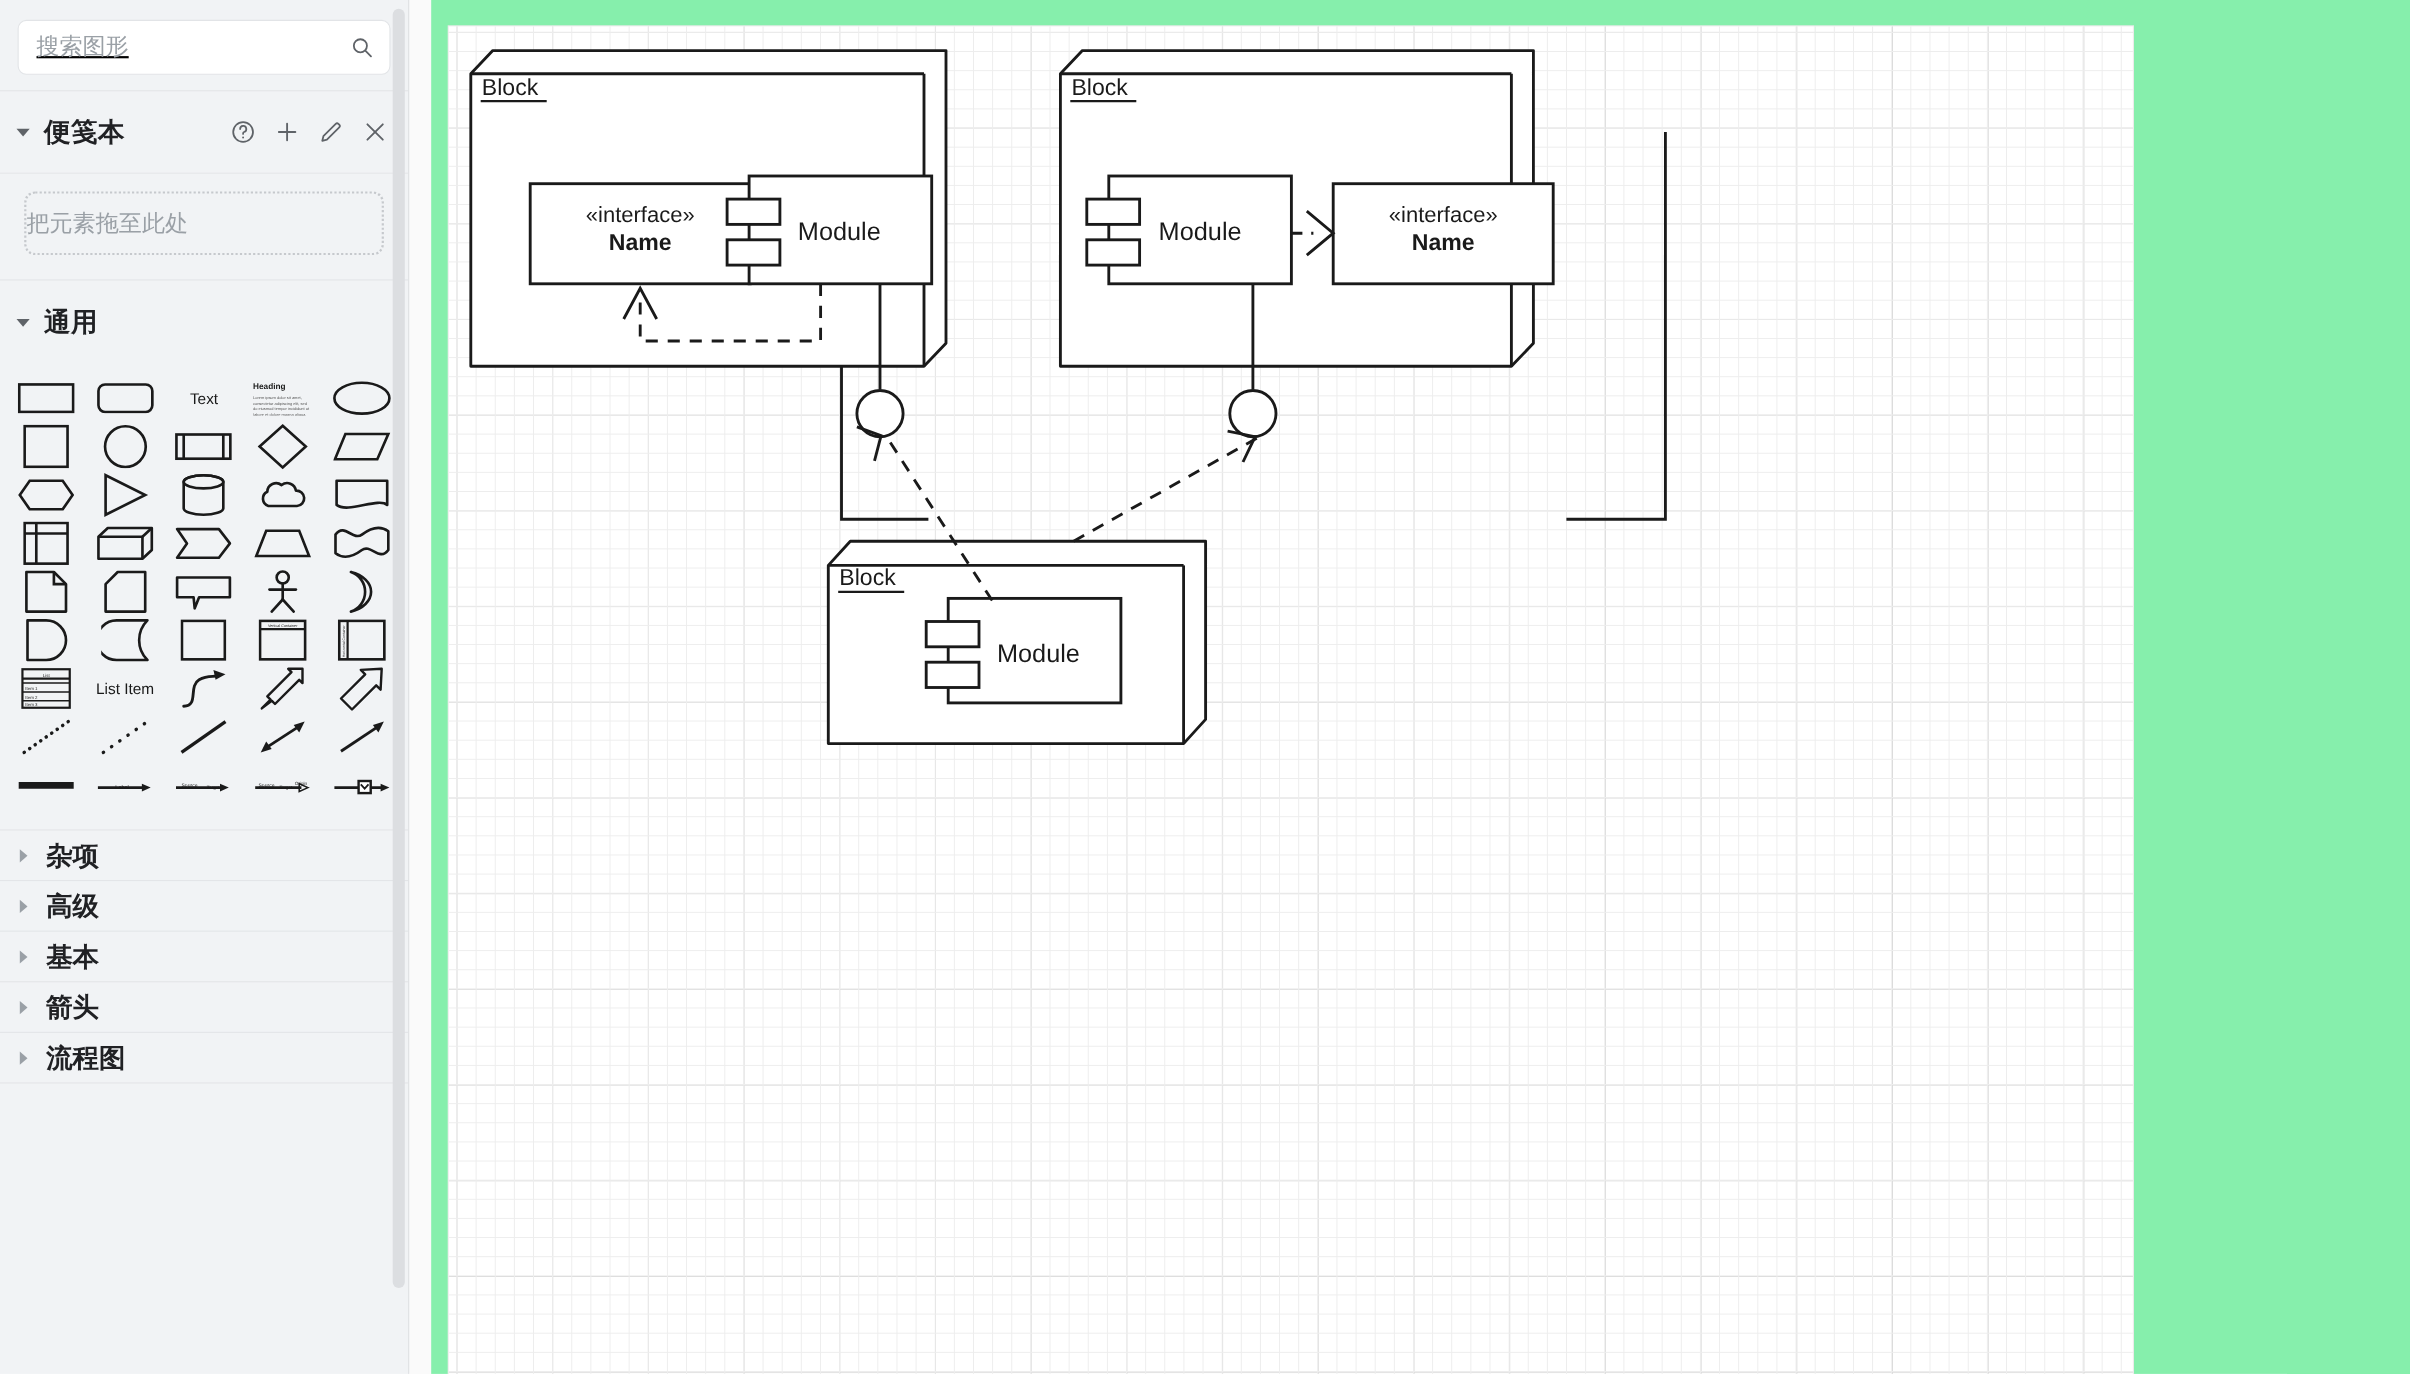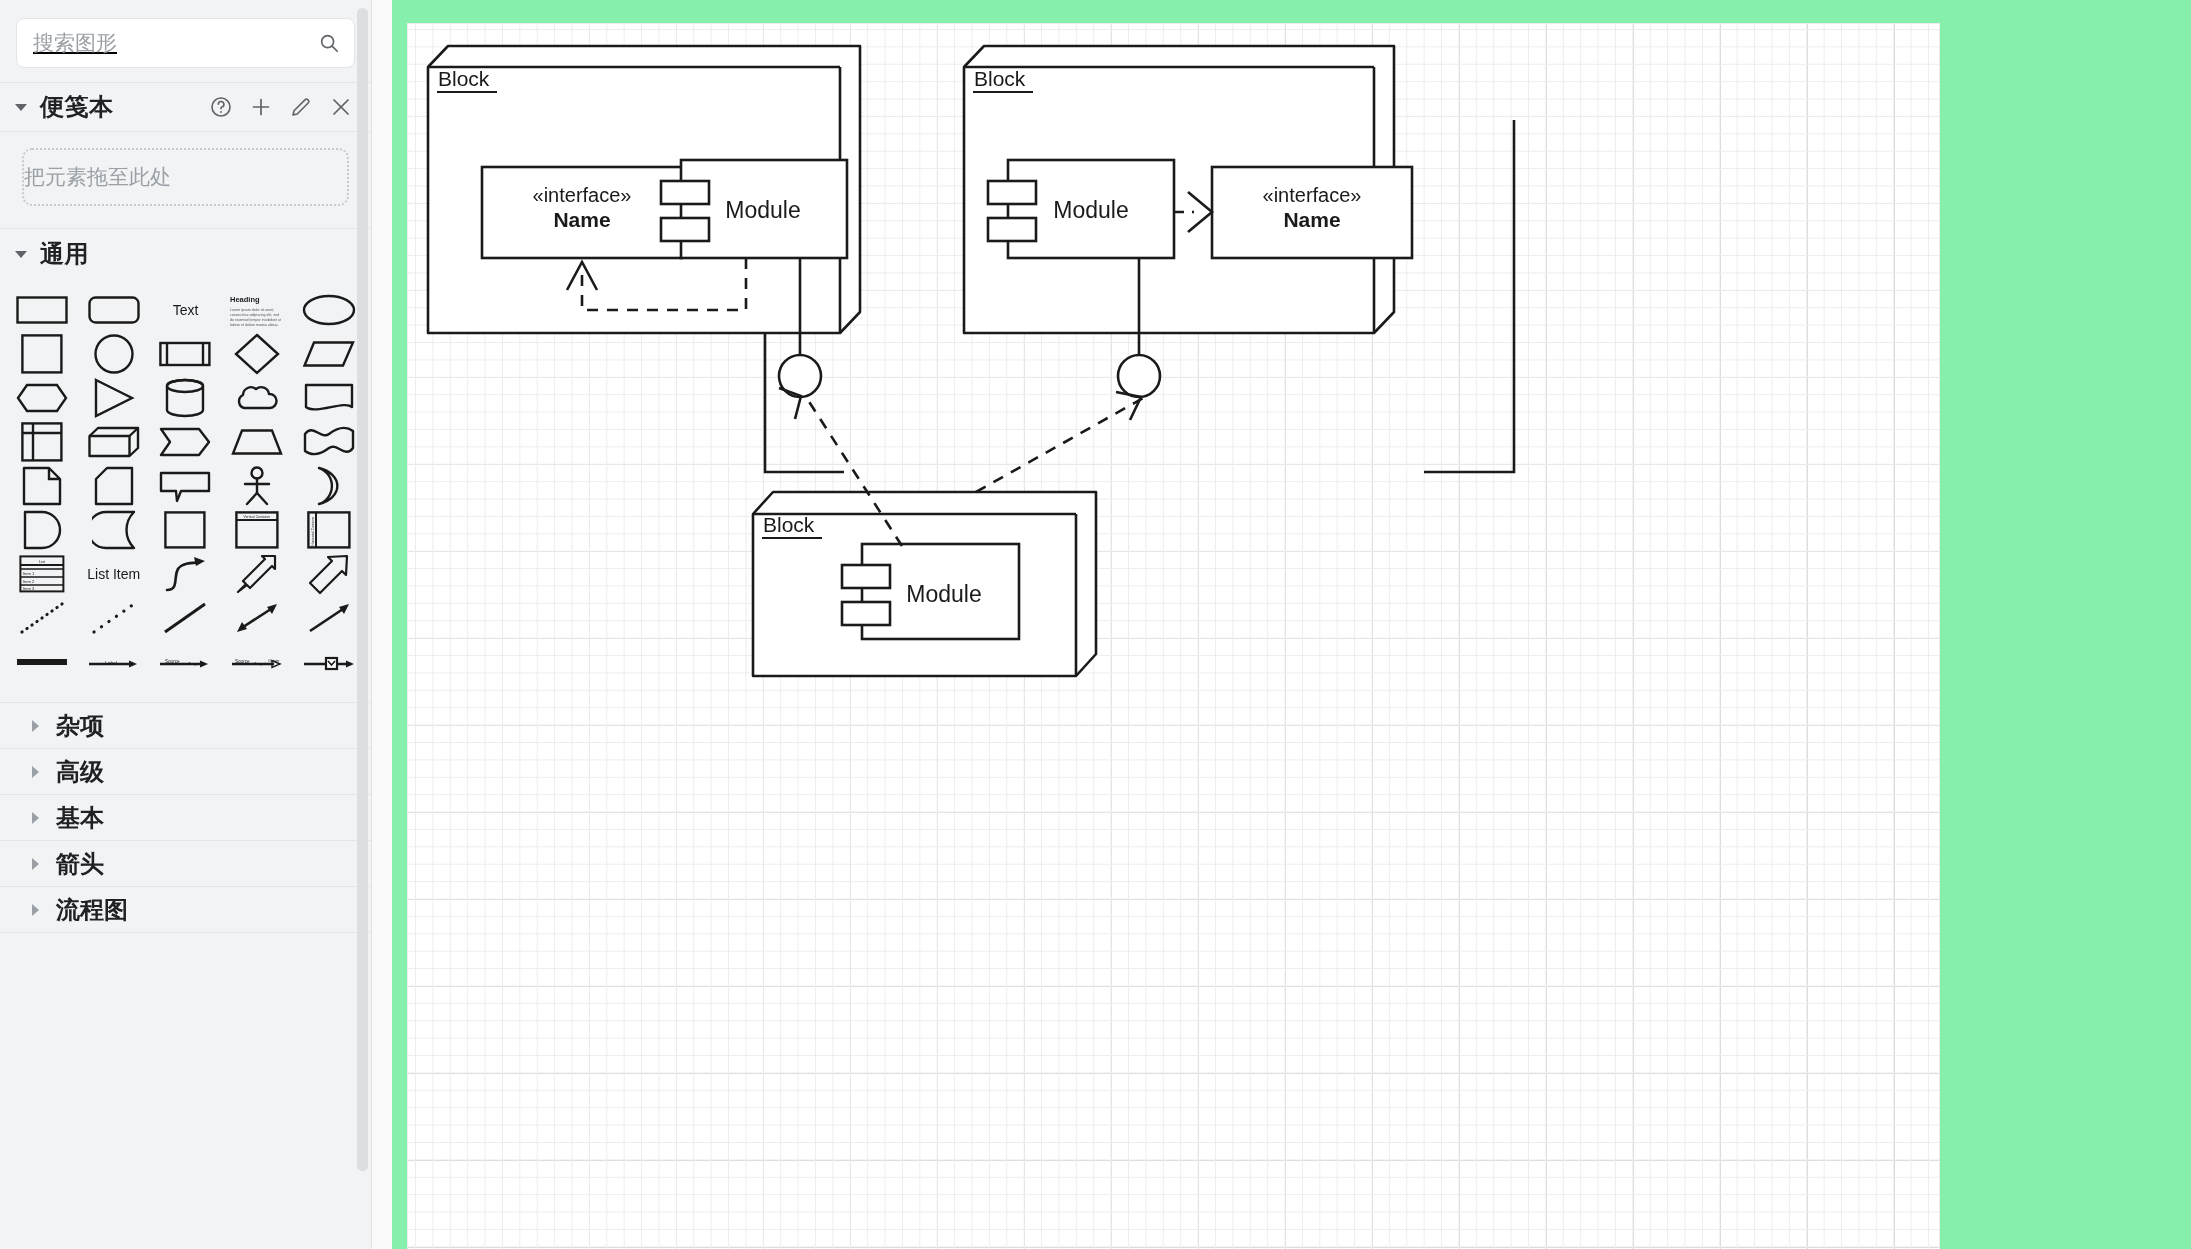--- a/index.html
+++ b/index.html
@@ -38,21 +38,21 @@
   }
   .search-box input::placeholder { color: #9aa0a6; }
   .search-icon {
     position: absolute; right: 14px; top: 50%;
     transform: translateY(-50%);
     width: 22px; height: 22px; color: #5f6368;
   }
 
   .section-header {
     display: flex; align-items: center;
-    height: 50px;
+    height: 76px;
     padding: 0 14px 0 10px;
     border-top: 1px solid #e3e5e8;
     border-bottom: 1px solid #e3e5e8;
     background: #f1f3f5;
   }
   .section-header.noborder-bottom { border-bottom: none; }
   .caret {
     width: 22px; height: 22px; margin-right: 8px;
     display: inline-flex; align-items: center; justify-content: center;
     flex: 0 0 auto;
@@ -91,21 +91,21 @@
     display: flex; align-items: center; justify-content: center;
     cursor: pointer;
   }
   .shape-cell svg { display: block; }
   .shape-cell .txt-shape {
     font-size: 14px; color: #1a1a1a;
   }
 
   .cat-row {
     display: flex; align-items: center;
-    height: 46px; padding: 0 24px;
+    height: 46px; padding: 0 10px;
     border-bottom: 1px solid #e3e5e8;
     cursor: pointer;
   }
   .cat-row .cat-label { font-size: 24px; font-weight: bold; color: #202124; }
   .cat-row .caret-right { width: 22px; height: 22px; margin-right: 10px;
     display:inline-flex; align-items:center; justify-content:center; flex:0 0 auto;}
 
   .sidebar-scrollbar {
     position: absolute; right: 3px; top: 8px;
     width: 11px; height: 1163px;

